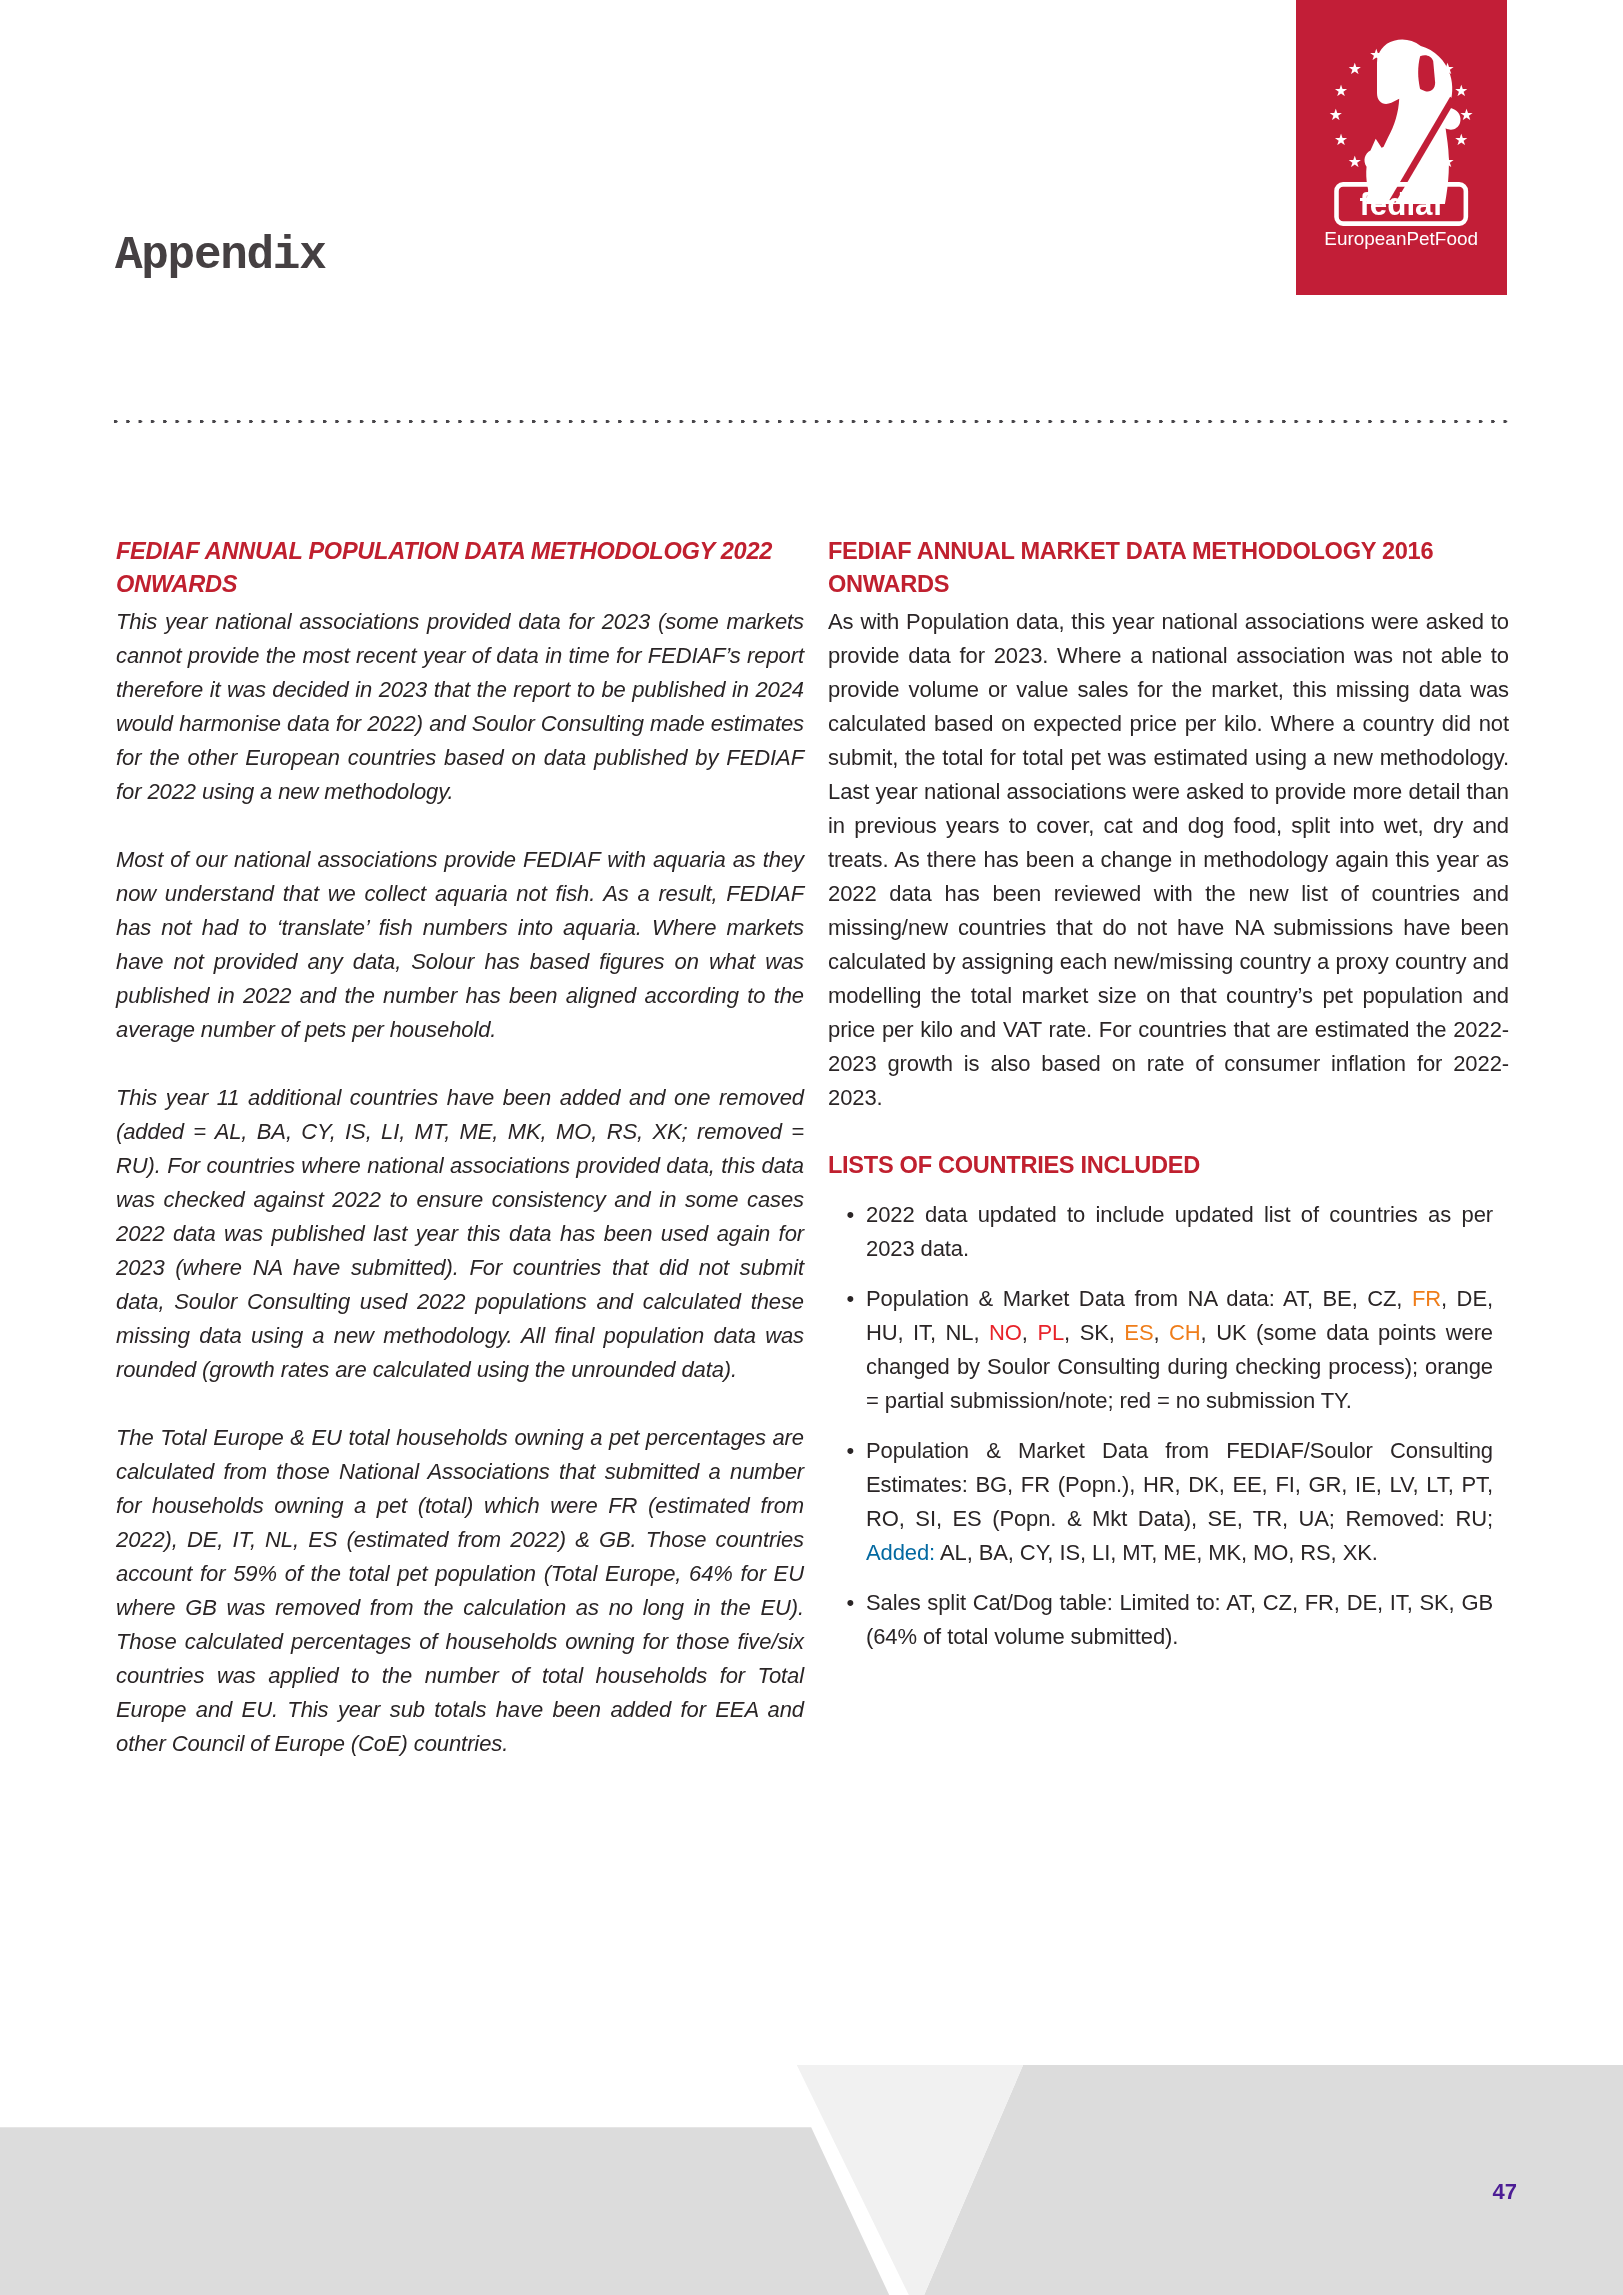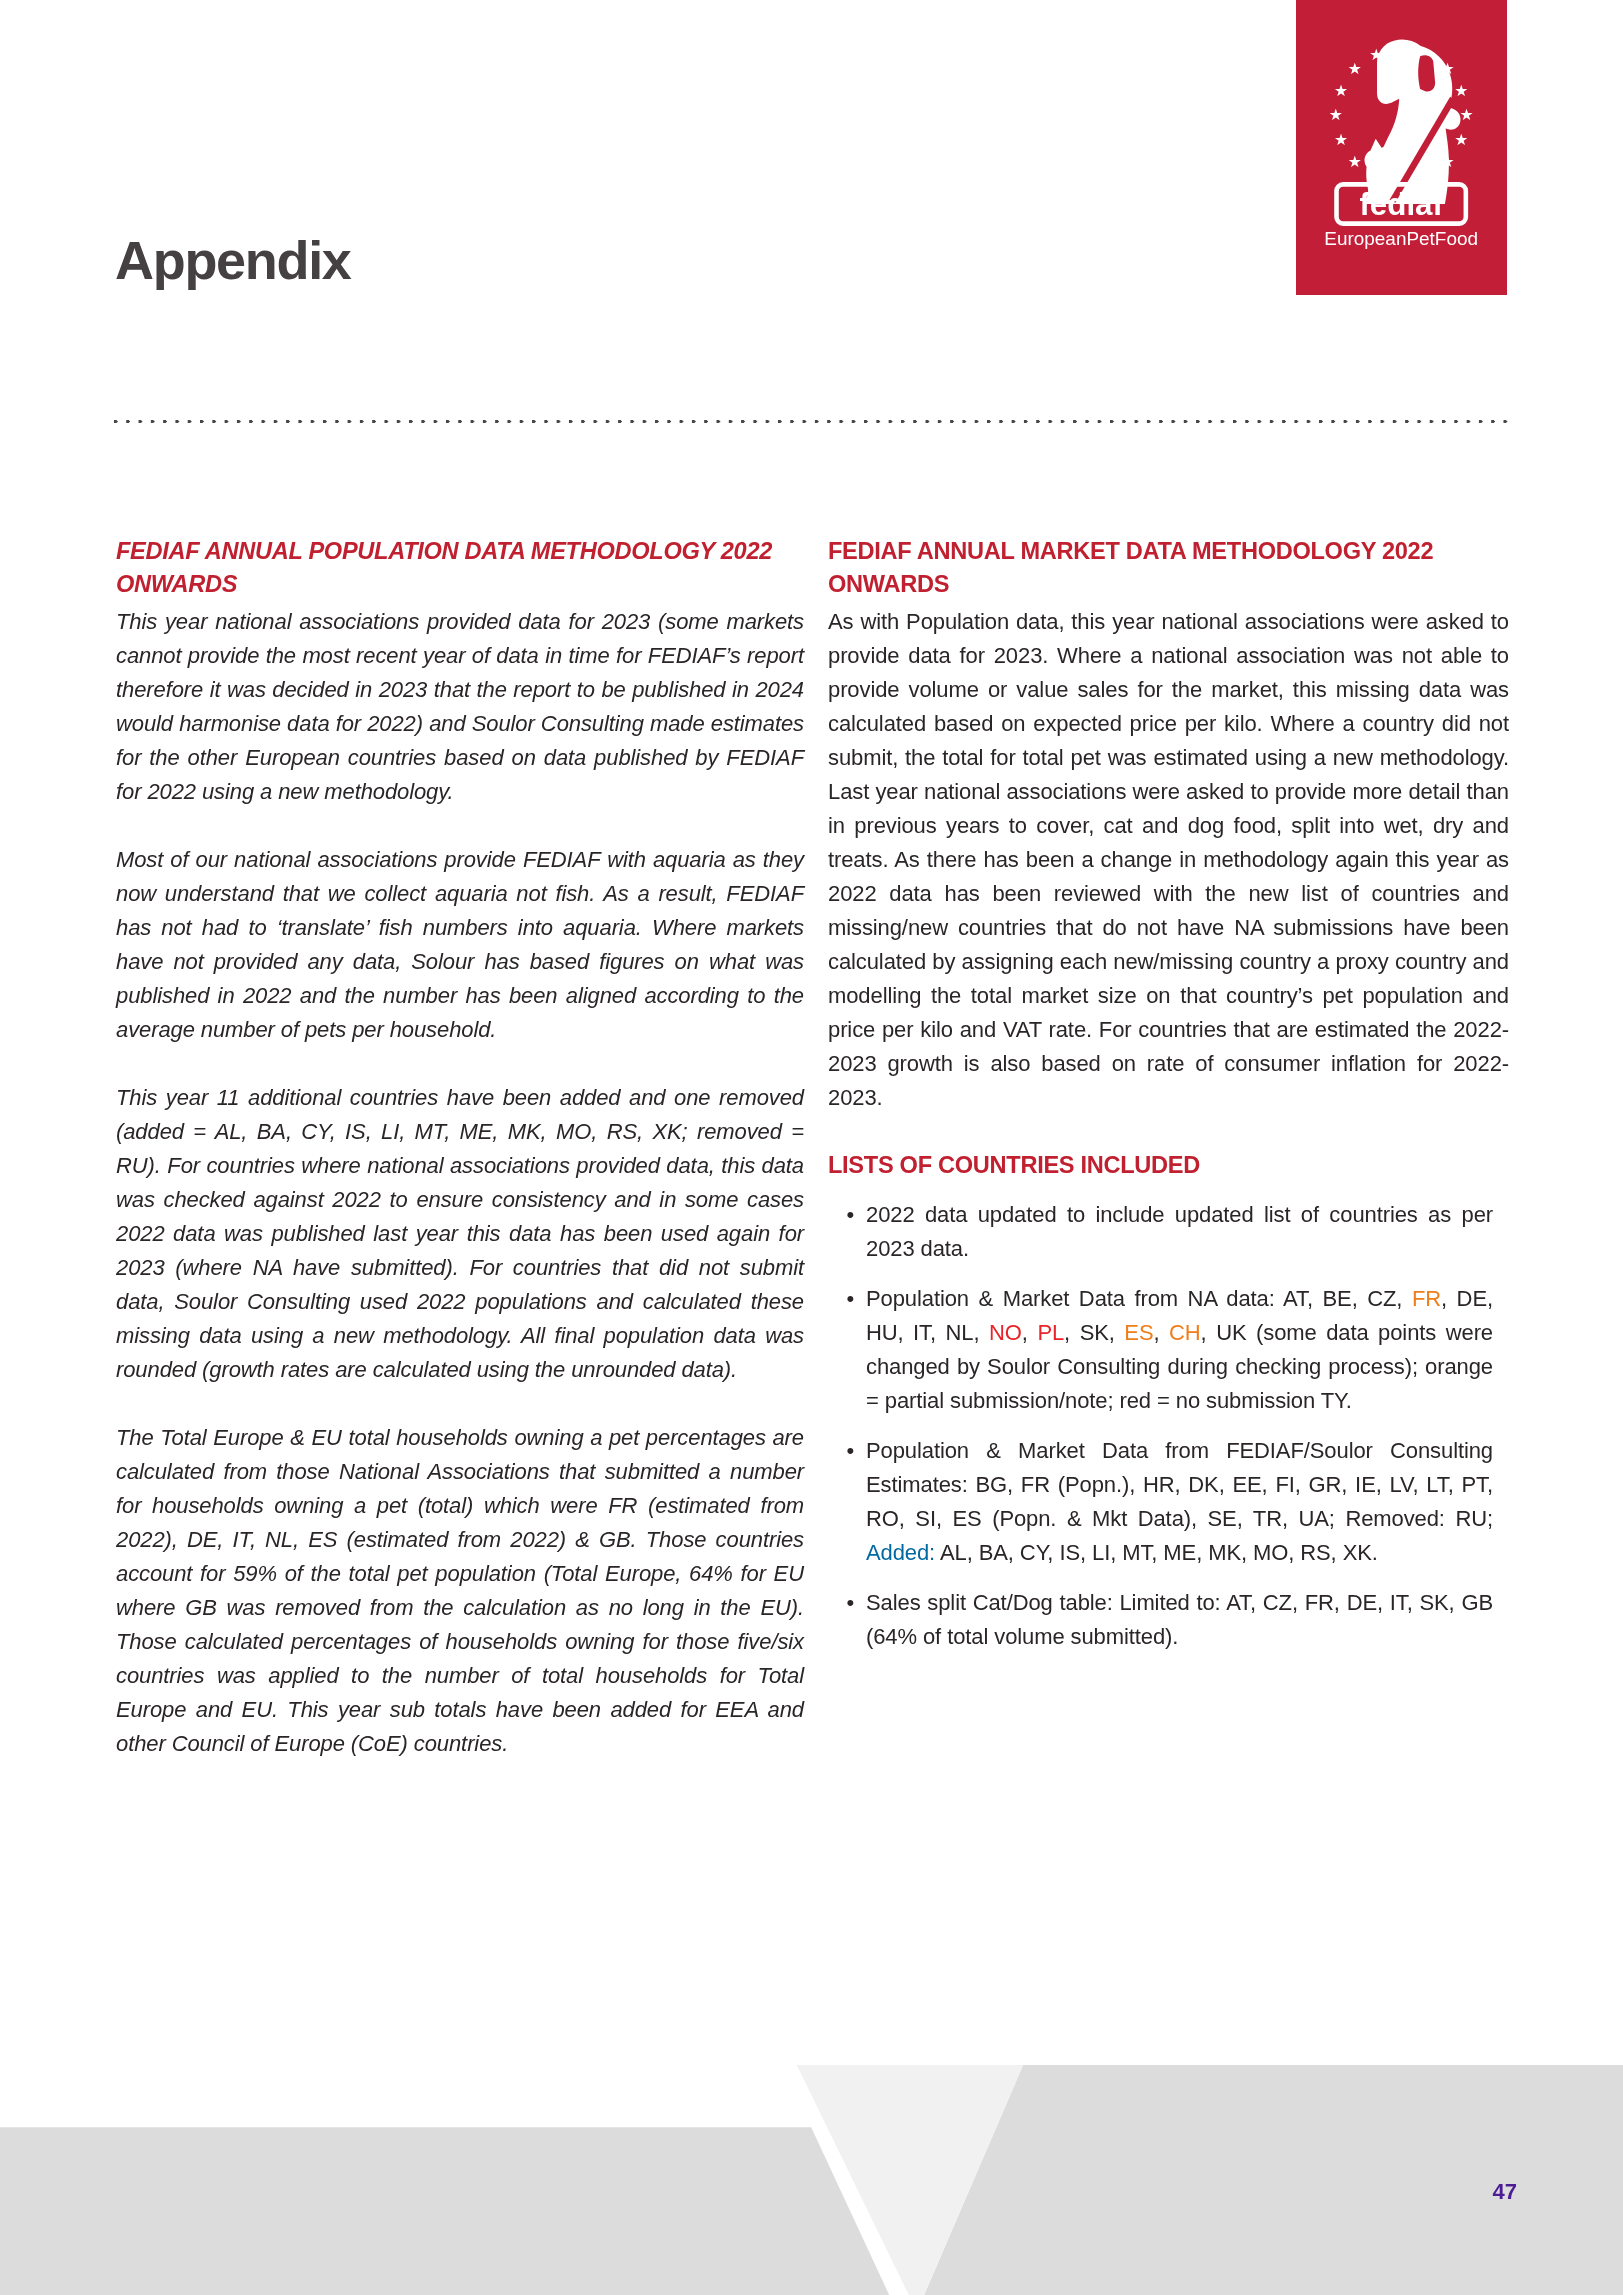--- a/index.html
+++ b/index.html
@@ -2,21 +2,21 @@
 <html style="font-size:10.5px"><head>
 <meta charset="utf-8">
 <style>
   html,body{margin:0;padding:0;background:#ffffff;}
   .page{
     position:relative;width:1623px;height:2295px;background:#ffffff;overflow:hidden;
     font-family:"Liberation Sans",sans-serif;color:#2a2526;
   }
   .page-title{
     position:absolute;left:115px;top:233px;
-    font-size:54px;font-weight:700;line-height:1;letter-spacing:-1.3px;color:#454042;
+    font-size:46px;font-weight:700;line-height:1;letter-spacing:-1.3px;color:#454042;font-family:Liberation Mono, monospace;
   }
   
   .logo-box{
     position:absolute;left:1296px;top:0;width:211px;height:295px;background:#c21e37;
   }
   .logo-box svg{display:block;width:211px;height:295px;}
   
   .dotted-line{
     position:absolute;left:113px;top:419px;width:1395px;height:5.2px;
     background-image:radial-gradient(circle at 2.6px 2.6px,#48464a 1.7px,transparent 2px);
@@ -106,21 +106,21 @@
 
   <div class="col col-left">
     <h3 class="sec-heading">FEDIAF ANNUAL POPULATION DATA METHODOLOGY 2022 ONWARDS</h3>
     <p class="body-par">This year national associations provided data for 2023 (some markets cannot provide the most recent year of data in time for FEDIAF’s report therefore it was decided in 2023 that the report to be published in 2024 would harmonise data for 2022) and Soulor Consulting made estimates for the other European countries based on data published by FEDIAF for 2022 using a new methodology.</p>
     <p class="body-par">Most of our national associations provide FEDIAF with aquaria as they now understand that we collect aquaria not fish. As a result, FEDIAF has not had to ‘translate’ fish numbers into aquaria. Where markets have not provided any data, Solour has based figures on what was published in 2022 and the number has been aligned according to the average number of pets per household.</p>
     <p class="body-par">This year 11 additional countries have been added and one removed (added = AL, BA, CY, IS, LI, MT, ME, MK, MO, RS, XK; removed = RU). For countries where national associations provided data, this data was checked against 2022 to ensure consistency and in some cases 2022 data was published last year this data has been used again for 2023 (where NA have submitted). For countries that did not submit data, Soulor Consulting used 2022 populations and calculated these missing data using a new methodology. All final population data was rounded (growth rates are calculated using the unrounded data).</p>
     <p class="body-par">The Total Europe &amp; EU total households owning a pet percentages are calculated from those National Associations that submitted a number for households owning a pet (total) which were FR (estimated from 2022), DE, IT, NL, ES (estimated from 2022) &amp; GB. Those countries account for 59% of the total pet population (Total Europe, 64% for EU where GB was removed from the calculation as no long in the EU). Those calculated percentages of households owning for those five/six countries was applied to the number of total households for Total Europe and EU. This year sub totals have been added for EEA and other Council of Europe (CoE) countries.</p>
   </div>
 
   <div class="col col-right">
-    <h3 class="sec-heading">FEDIAF ANNUAL MARKET DATA METHODOLOGY 2022 ONWARDS</h3>
+    <h3 class="sec-heading">FEDIAF ANNUAL MARKET DATA METHODOLOGY 2016 ONWARDS</h3>
     <p class="body-par">As with Population data, this year national associations were asked to provide data for 2023. Where a national association was not able to provide volume or value sales for the market, this missing data was calculated based on expected price per kilo. Where a country did not submit, the total for total pet was estimated using a new methodology. Last year national associations were asked to provide more detail than in previous years to cover, cat and dog food, split into wet, dry and treats. As there has been a change in methodology again this year as 2022 data has been reviewed with the new list of countries and missing/new countries that do not have NA submissions have been calculated by assigning each new/missing country a proxy country and modelling the total market size on that country’s pet population and price per kilo and VAT rate. For countries that are estimated the 2022-2023 growth is also based on rate of consumer inflation for 2022-2023.</p>
     <h4 class="sub-heading">LISTS OF COUNTRIES INCLUDED</h4>
     <ul class="bullets">
       <li><span>2022 data updated to include updated list of countries as per 2023 data.</span></li>
       <li><span>Population &amp; Market Data from NA data: AT, BE, CZ, </span><span style="color: rgb(239, 125, 26);">FR</span><span>, DE, HU, IT, NL, </span><span style="color: rgb(232, 35, 42);">NO</span><span>, </span><span style="color: rgb(232, 35, 42);">PL</span><span>, SK, </span><span style="color: rgb(239, 125, 26);">ES</span><span>, </span><span style="color: rgb(239, 125, 26);">CH</span><span>, UK (some data points were changed by Soulor Consulting during checking process); orange = partial submission/note; red = no submission TY.</span></li>
       <li><span>Population &amp; Market Data from FEDIAF/Soulor Consulting Estimates: BG, FR (Popn.), HR, DK, EE, FI, GR, IE, LV, LT, PT, RO, SI, ES (Popn. &amp; Mkt Data), SE, TR, UA; Removed: RU; </span><span style="color: #0369a1;">Added:</span><span> AL, BA, CY, IS, LI, MT, ME, MK, MO, RS, XK.</span></li>
       <li><span>Sales split Cat/Dog table: Limited to: AT, CZ, FR, DE, IT, SK, GB (64% of total volume submitted).</span></li>
     </ul>
   </div>
 

